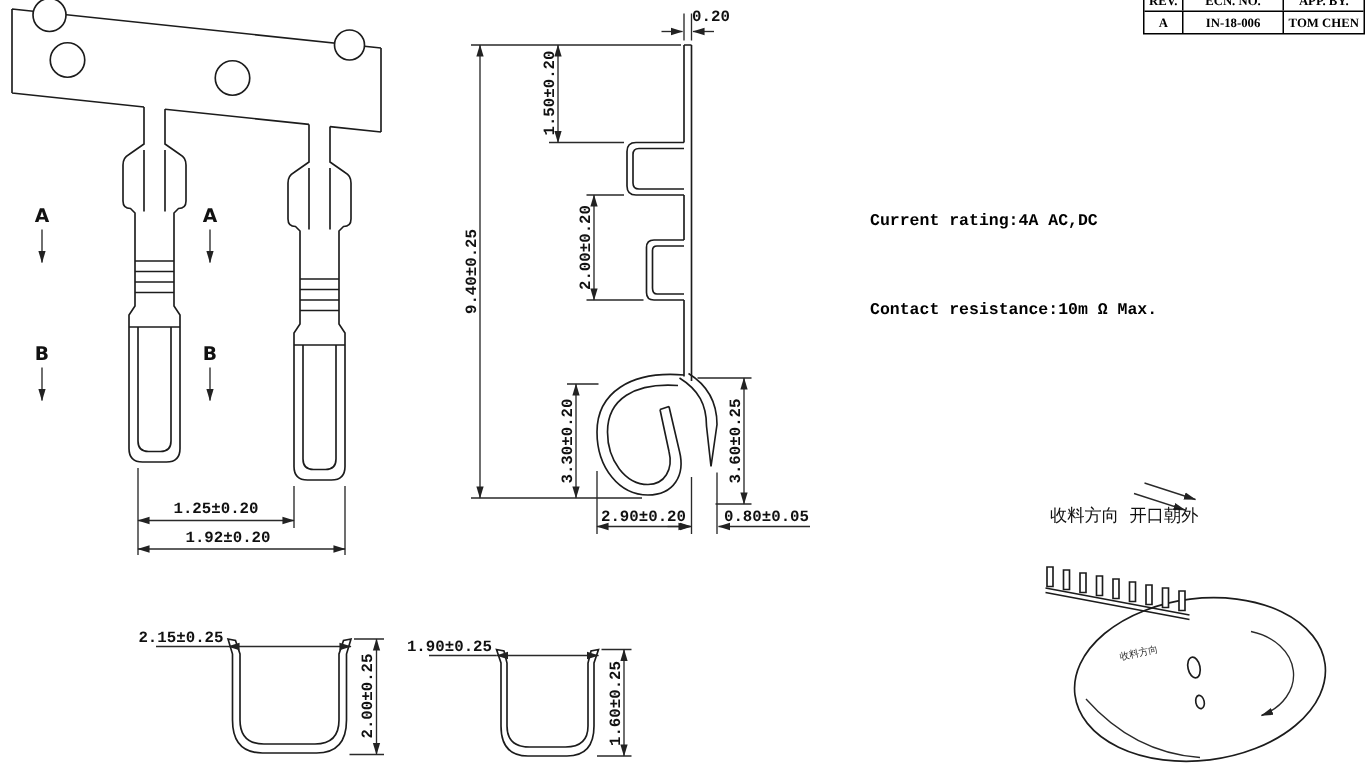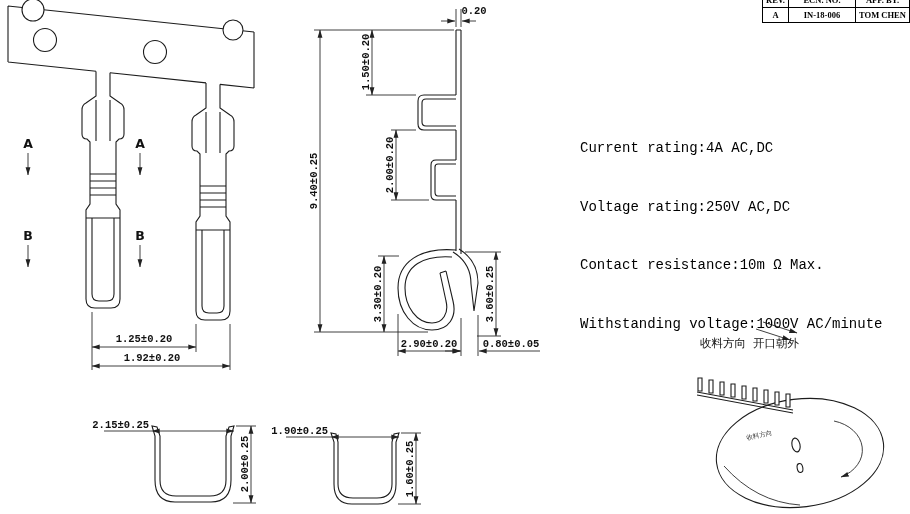--- a/index.html
+++ b/index.html
@@ -13,21 +13,21 @@
   .fillonly{fill:#ffffff;stroke:none;}
   .d{fill:none;stroke:#2a2a2a;stroke-width:0.9;}
   text.t{font-family:"Liberation Mono","DejaVu Sans Mono",monospace;font-size:10.5px;
          font-weight:700;fill:#111;}
   text.sec{font-family:"DejaVu Sans",sans-serif;font-size:12.5px;font-weight:700;fill:#111;}
   text.cjk{font-family:"DejaVu Sans",sans-serif;font-size:11.5px;fill:#111;}
   text.cjk-tiny{font-family:"DejaVu Sans",sans-serif;font-size:6.5px;fill:#333;}
 
   
   .specs{position:absolute;left:580px;top:100px;font-family:"Liberation Mono","DejaVu Sans Mono",monospace;
-         font-size:14px;font-weight:400;line-height:19.5px;color:#000;white-space:pre;}
+         font-size:11px;font-weight:700;line-height:19.5px;color:#000;white-space:pre;}
 
   
   .revtable{position:absolute;left:762px;top:-7px;border:1px solid #000;background:#fff;
             font-family:"Liberation Serif","DejaVu Serif",serif;}
   .rt-row{display:flex;}
   .rt-row + .rt-row{border-top:1px solid #000;}
   .rt-cell{font-size:8.5px;font-weight:700;text-align:center;padding:1px 0;color:#000;}
   .rt-cell + .rt-cell{border-left:1px solid #000;}
   .c1{width:25px;} .c2{width:66px;} .c3{width:53px;}
   .rt-head .rt-cell{height:11px;line-height:11px;}
@@ -142,23 +142,21 @@
     <path class="d" marker-end="url(#ar)" d="M756,329 L790,340"></path>
     <path class="d" marker-end="url(#ar)" d="M763,322 L797,333"></path>
 
     <text class="cjk" x="700" y="347">收料方向</text>
     <text class="cjk" x="753" y="347">开口朝外</text>
   </g>
 </svg>
 
 <div class="specs">
   <div>Current rating:4A AC,DC</div>
-  <div>Voltage rating:250V AC,DC</div>
   <div>Contact resistance:10m Ω Max.</div>
-  <div>Withstanding voltage:1000V AC/minute</div>
 </div>
 
 <div class="revtable">
   <div class="rt-row rt-head">
     <div class="rt-cell c1">REV.</div>
     <div class="rt-cell c2">ECN. NO.</div>
     <div class="rt-cell c3">APP. BY.</div>
   </div>
   <div class="rt-row rt-data">
     <div class="rt-cell c1">A</div>

